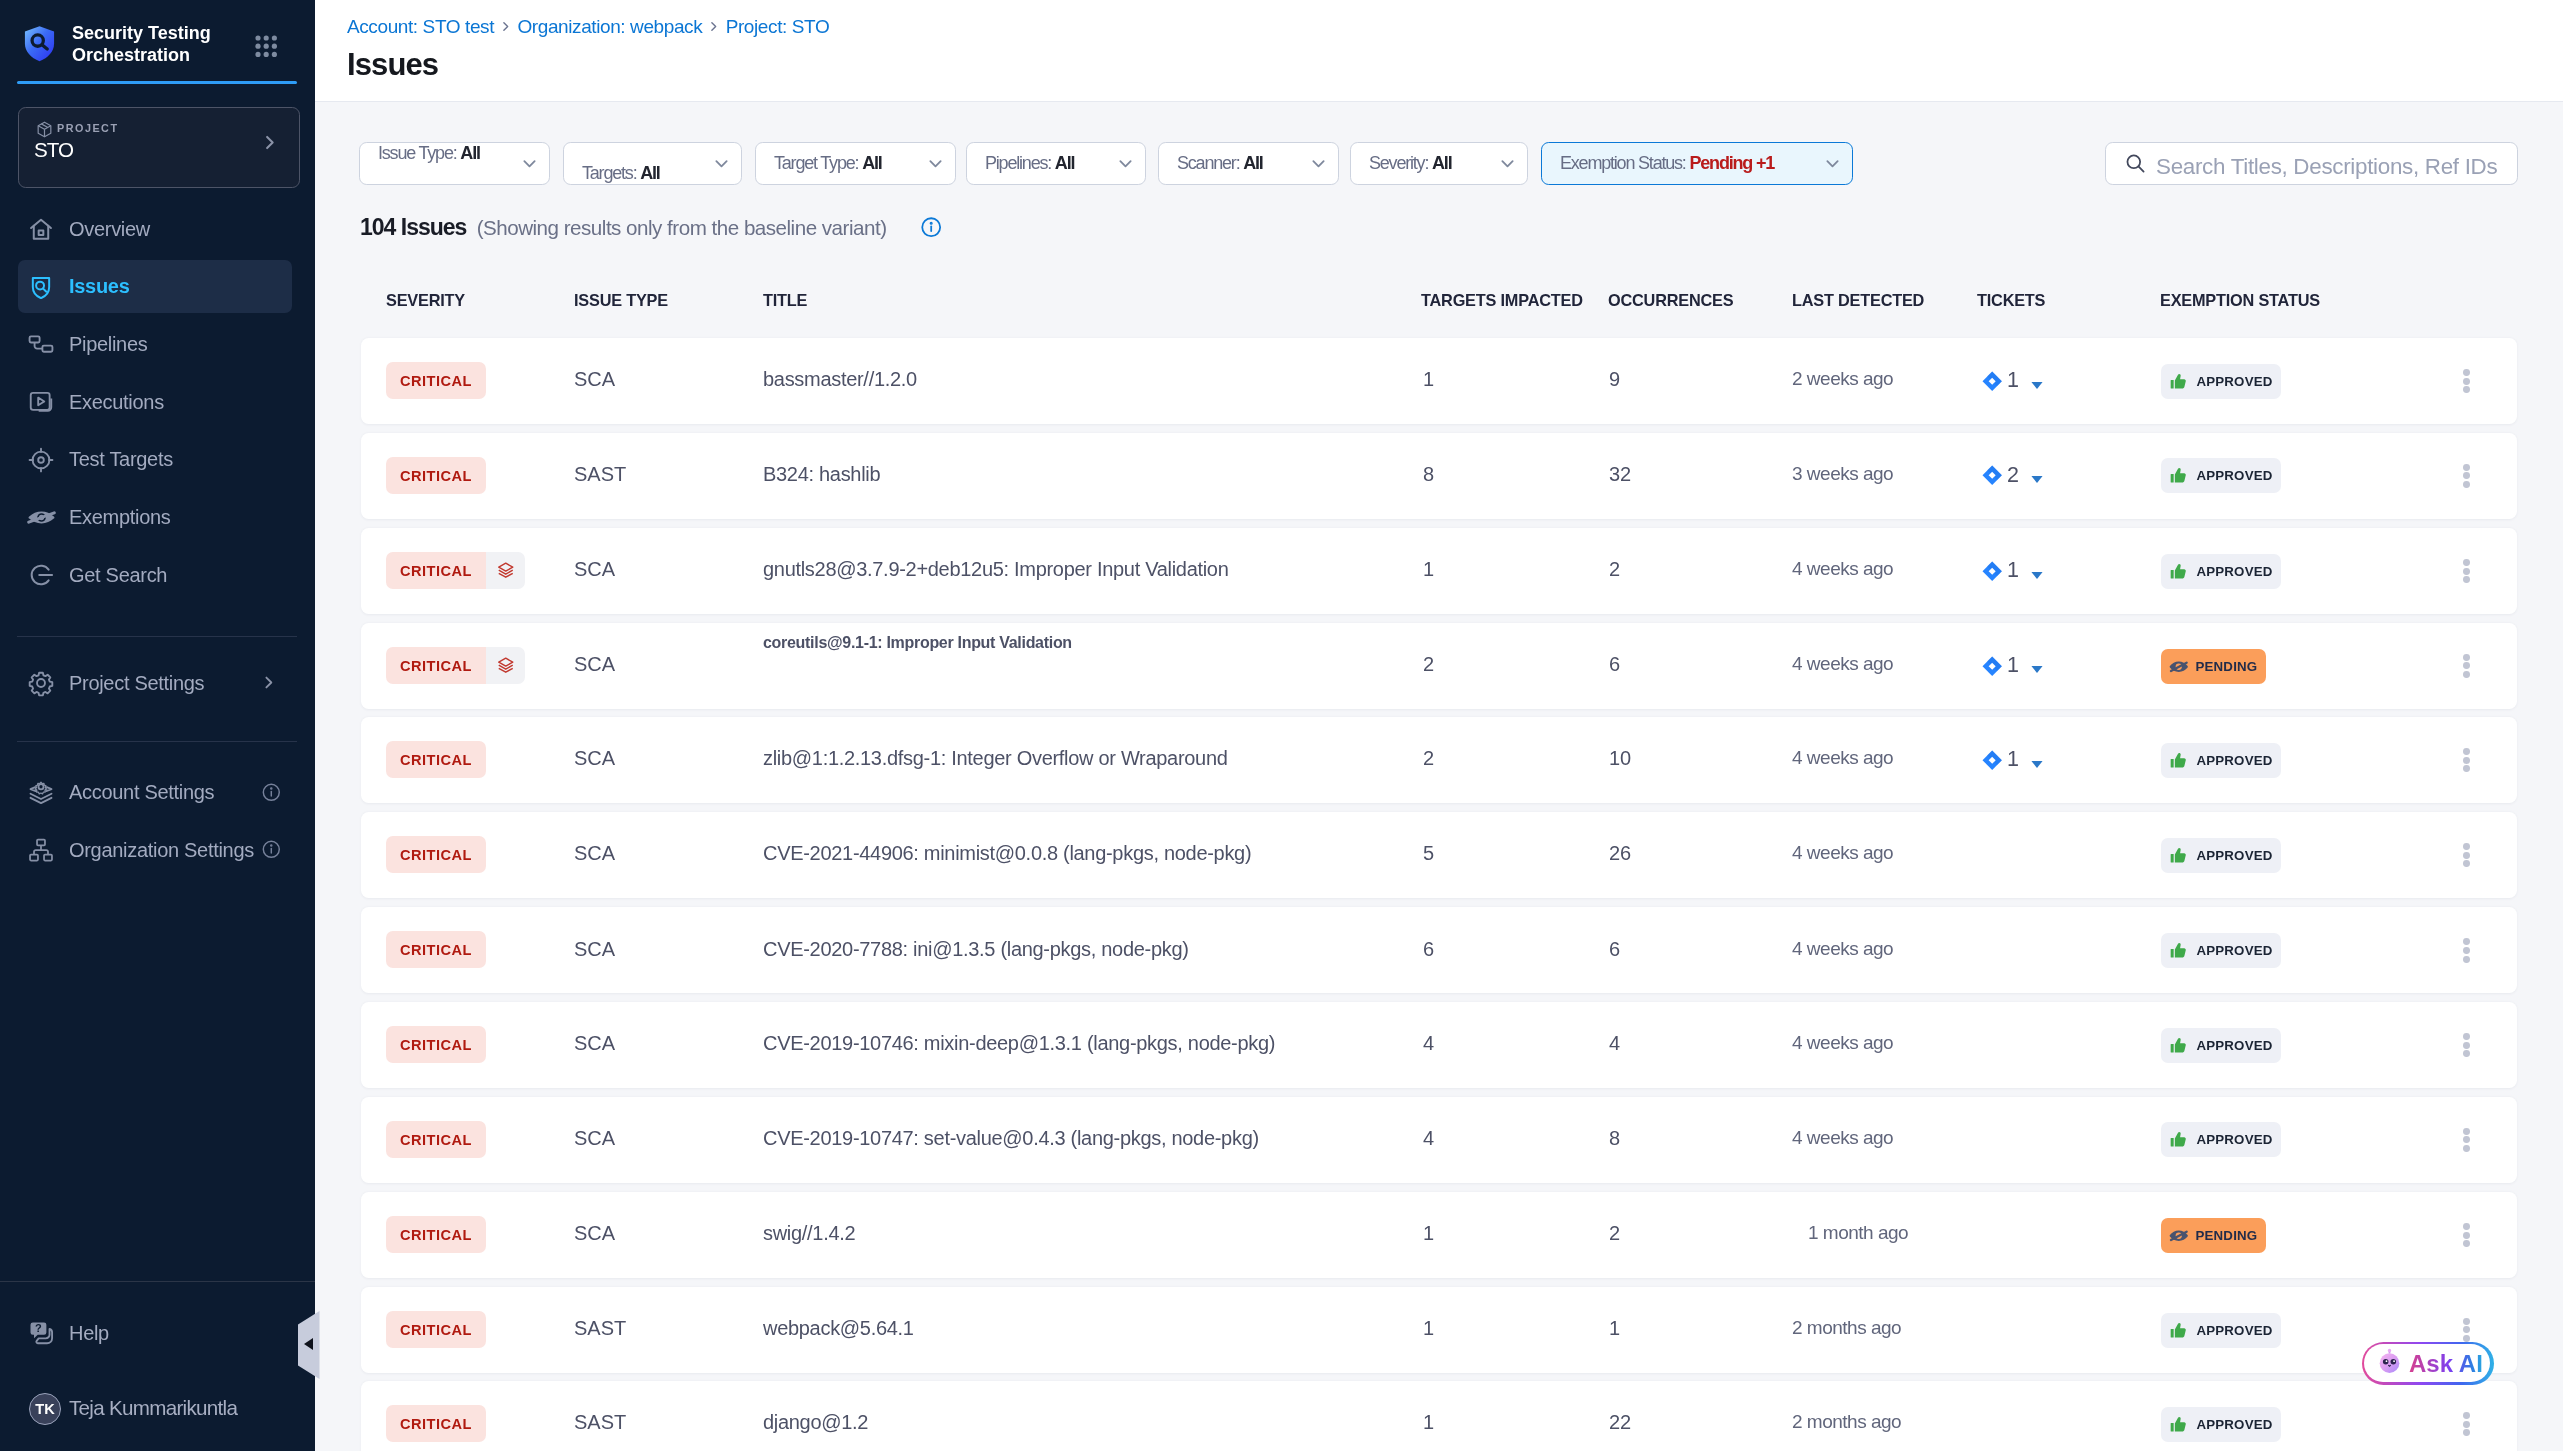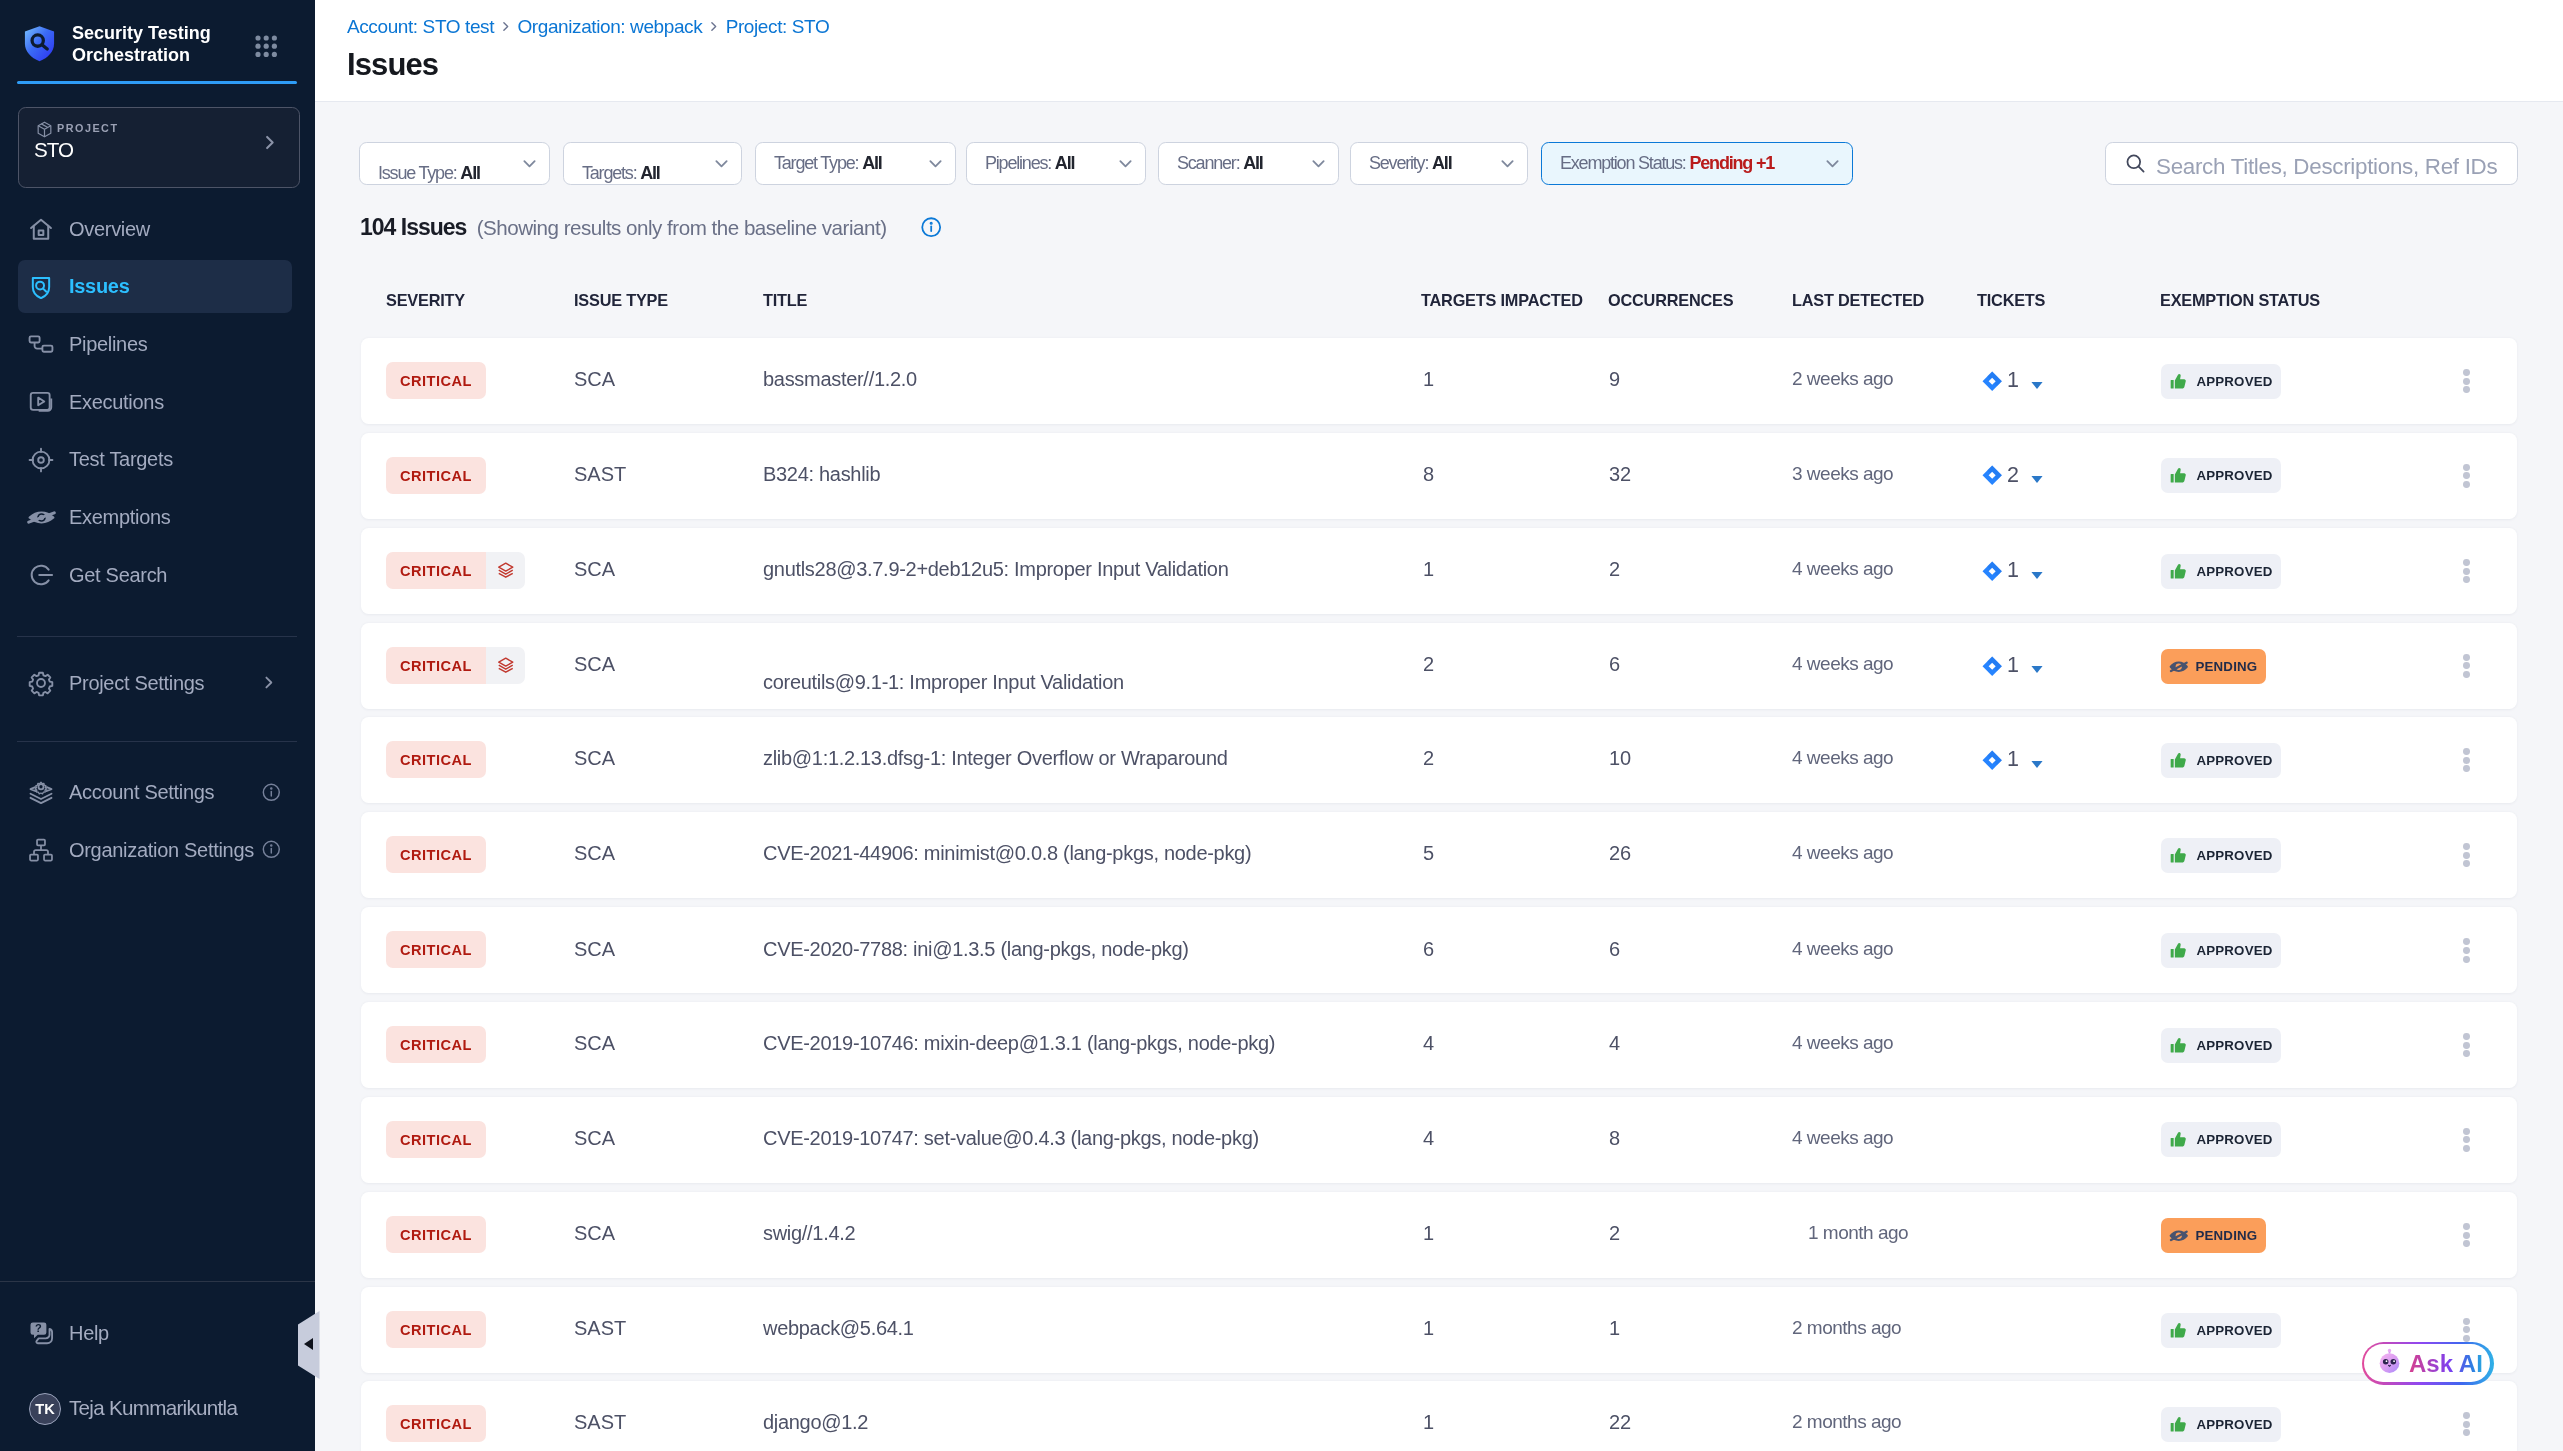--- a/index.html
+++ b/index.html
@@ -11,21 +11,21 @@
     <span>Organization: webpack</span>
     <span style="margin:0 5.2px;display:flex;">
       <svg width="13" height="13" viewBox="0 0 24 24" style="">
         <path d="M9 5 L16 12 L9 19" fill="none" stroke="#6b7490" stroke-width="2.6" stroke-linecap="round" stroke-linejoin="round"></path>
       </svg>
     </span>
     <span>Project: STO</span>
   </div>
 <div style="position:absolute;left:347px;top:47px;font-size:31px;letter-spacing:-0.9px;font-weight:bold;color:#15181e;">Issues</div>
 <div style="position:absolute;left:359px;top:142px;width:191px;height:43px;border:0.9px solid #cdd3df;background:#ffffff;border-radius:7.7px;box-sizing:border-box;">
-    <div style="position:absolute;left:18px;top:0;height:100%;display:flex;align-items:flex-end;font-size:18px;letter-spacing:-1.2px;color:#676d85;">Issue Type:&nbsp;<span style="color:#22252f;font-weight:bold;">All</span></div>
+    <div style="position:absolute;left:18px;top:0;height:100%;display:flex;align-items:flex-start;font-size:18px;letter-spacing:-1.2px;color:#676d85;">Issue Type:&nbsp;<span style="color:#22252f;font-weight:bold;">All</span></div>
     <div style="position:absolute;right:10.3px;top:11.2px;"><svg width="19" height="19" viewBox="0 0 24 24" style="">
         <path d="M5.5 9 L12 15.5 L18.5 9" fill="none" stroke="#7f899d" stroke-width="2.3" stroke-linecap="round" stroke-linejoin="round"></path>
       </svg></div>
   </div>
 <div style="position:absolute;left:563px;top:142px;width:179px;height:43px;border:0.9px solid #cdd3df;background:#ffffff;border-radius:7.7px;box-sizing:border-box;">
     <div style="position:absolute;left:18px;top:0;height:100%;display:flex;align-items:flex-end;font-size:18px;letter-spacing:-1.2px;color:#676d85;">Targets:&nbsp;<span style="color:#22252f;font-weight:bold;">All</span></div>
     <div style="position:absolute;right:10.3px;top:11.2px;"><svg width="19" height="19" viewBox="0 0 24 24" style="">
         <path d="M5.5 9 L12 15.5 L18.5 9" fill="none" stroke="#7f899d" stroke-width="2.3" stroke-linecap="round" stroke-linejoin="round"></path>
       </svg></div>
   </div>
@@ -191,21 +191,21 @@
       <svg width="21.5" height="21.5" viewBox="0 0 24 24" style="">
         <g fill="none" stroke="#c23a30" stroke-width="1.6" stroke-linejoin="round">
           <path d="M12 3.6 L19.8 8 L12 12.4 L4.2 8 Z"></path>
           <path d="M4.2 11.4 L12 15.8 L19.8 11.4"></path>
           <path d="M4.2 14.8 L12 19.2 L19.8 14.8"></path>
         </g>
       </svg>
     </div>
   </div>
 <div style="position:absolute;left:574px;top:653px;font-size:20px;color:#4d5166;">SCA</div>
-<div style="position:absolute;left:763px;top:671px;font-size:20px;letter-spacing:-0.3px;color:#4d5166;">coreutils@9.1-1: Improper Input Validation</div>
+<div style="position:absolute;left:763px;top:634px;font-size:16px;letter-spacing:-0.3px;color:#4d5166;font-weight:bold;">coreutils@9.1-1: Improper Input Validation</div>
 <div style="position:absolute;left:1423px;top:653px;font-size:20px;color:#4d5166;">2</div>
 <div style="position:absolute;left:1609px;top:653px;font-size:20px;color:#4d5166;">6</div>
 <div style="position:absolute;left:1792px;top:653px;font-size:19px;letter-spacing:-0.5px;color:#61667c;">4 weeks ago</div>
 <div style="position:absolute;left:1981px;top:655px;"><svg width="22.4" height="22.4" viewBox="0 0 24 24" style="">
       <path d="M12 1.6 L22.4 12 L12 22.4 L1.6 12 Z" fill="#2684ff"></path>
       <path d="M12 8.2 L15.8 12 L12 15.8 L8.2 12 Z" fill="#fff"></path>
       <path d="M12 1.6 L6.8 6.8 L9.4 9.4 L12 8.2 L15.8 12 L14.6 14.6 L17.2 17.2 L22.4 12 Z" fill="#1f6fe0" opacity="0.35"></path>
     </svg></div>
 <div style="position:absolute;left:2007px;top:653px;font-size:21.5px;color:#4d5166;">1</div>
 <div style="position:absolute;left:2031px;top:662px;"><svg width="12" height="7.7" viewBox="0 0 16 11" style="">

